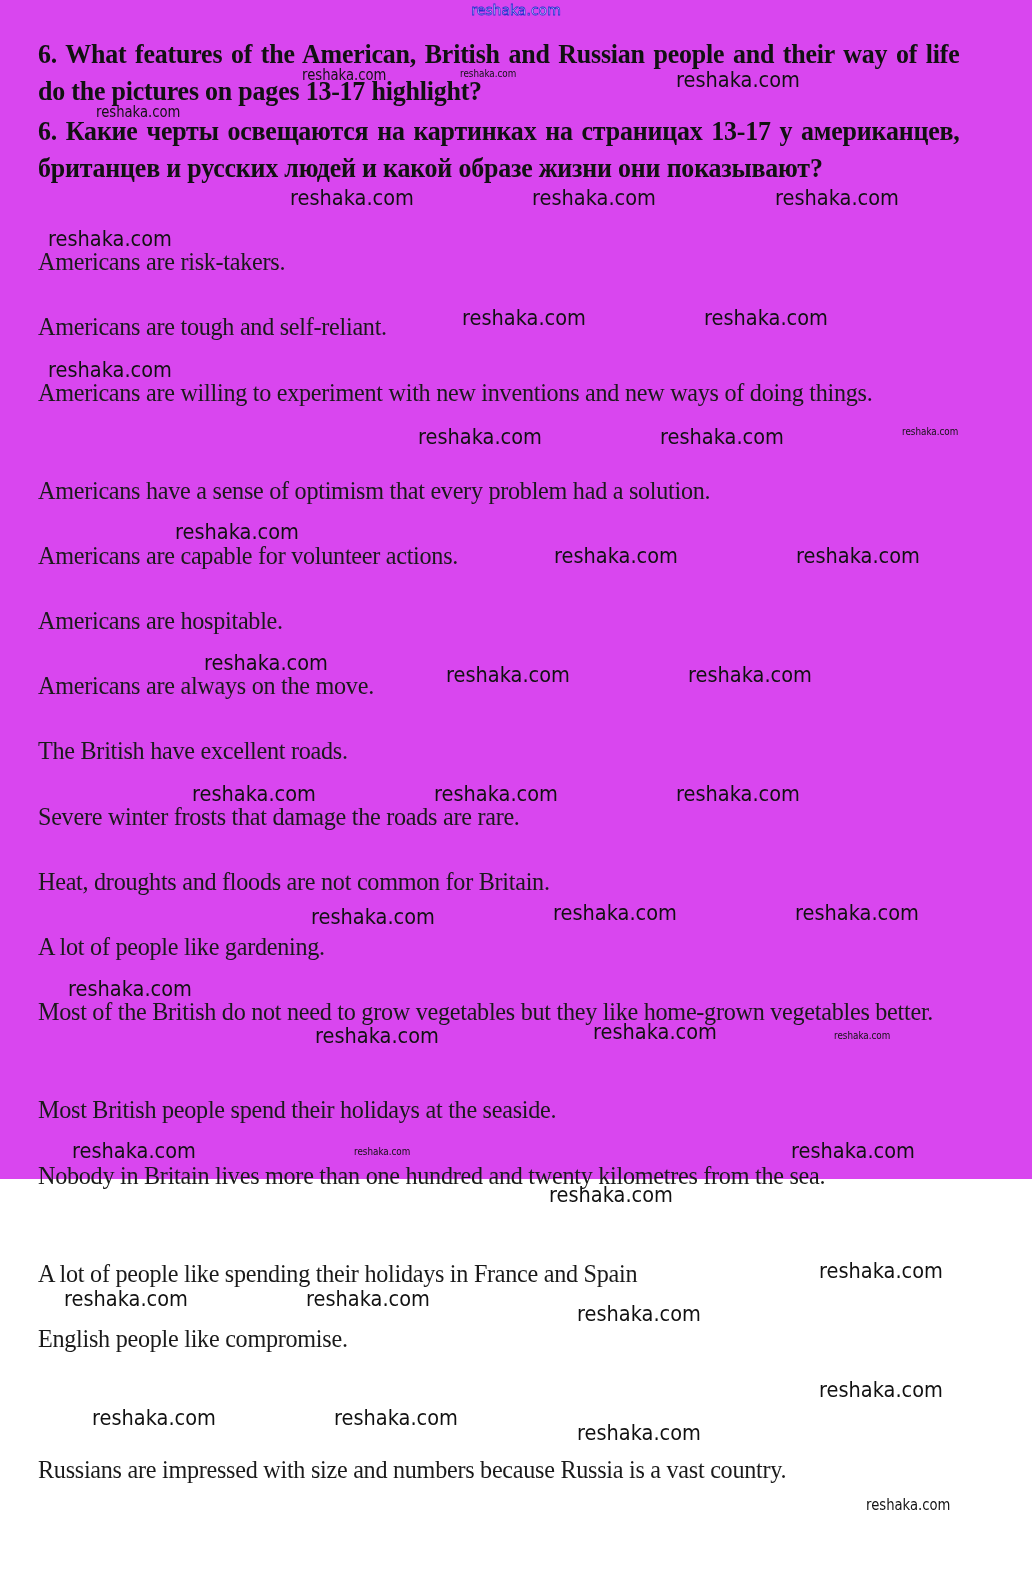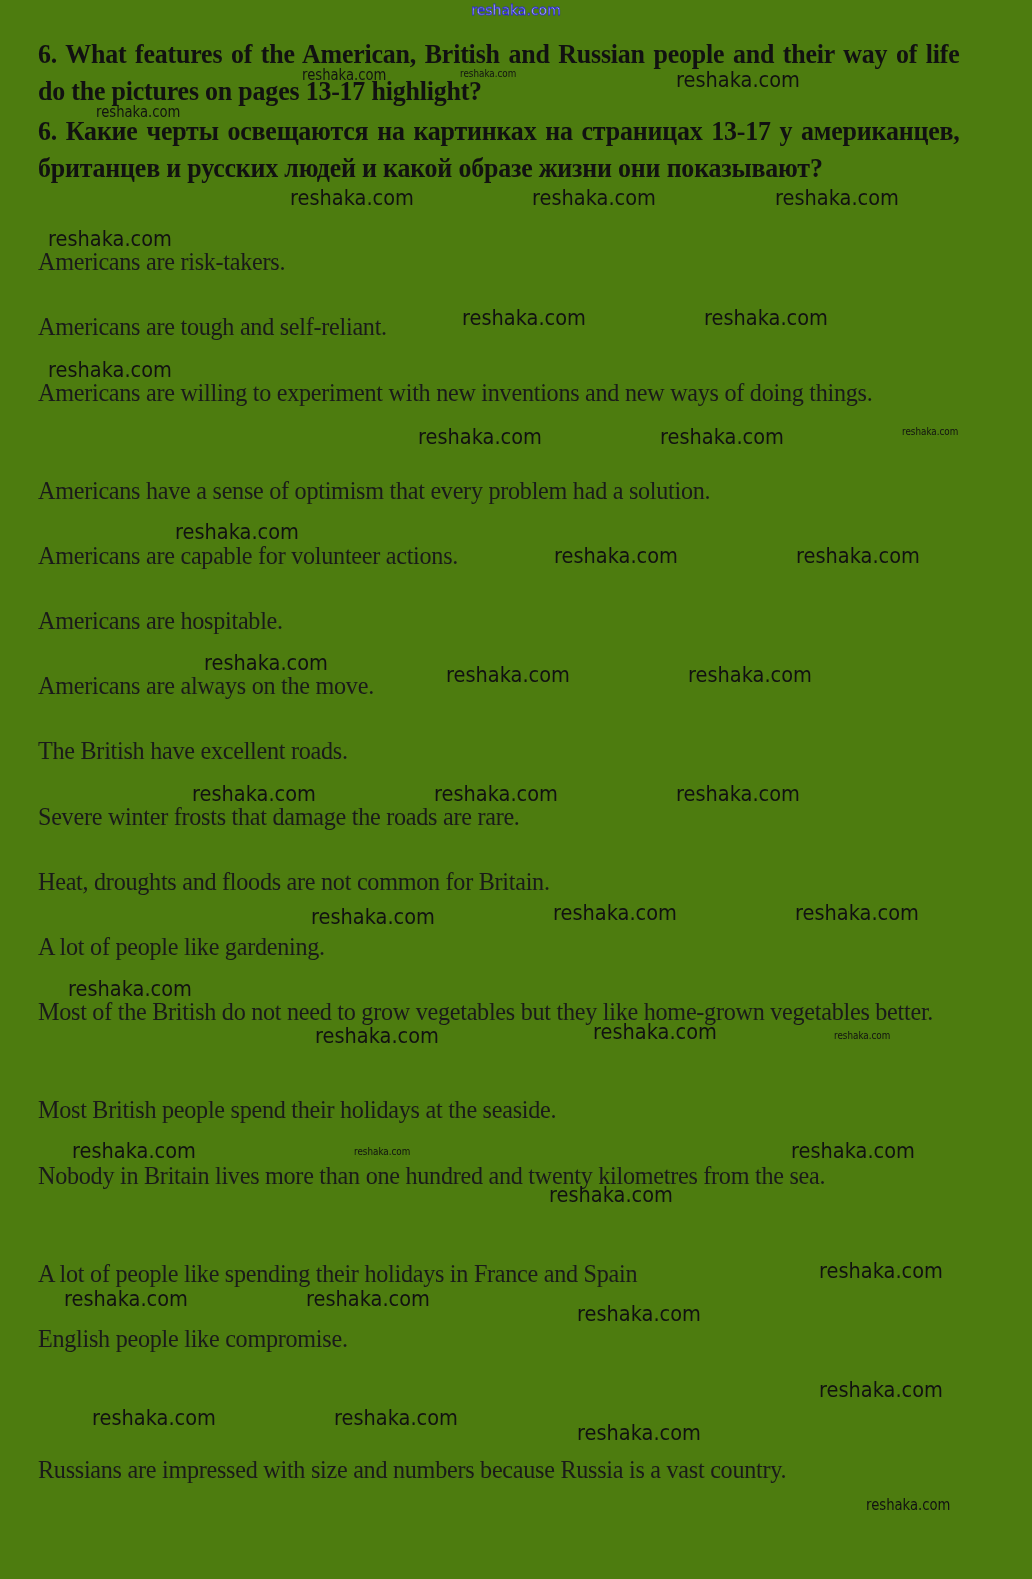--- a/index.html
+++ b/index.html
@@ -1,17 +1,17 @@
 <!DOCTYPE html>
 <html><head>
   <meta charset="utf-8">
   <style>
     html, body { margin: 0; padding: 0; background: #ffffff; }
     body { width: 1032px; height: 1579px; position: relative; overflow: hidden; }
-    .page { position: absolute; left: 0; top: 0; width: 1032px; height: 1579px; background: #4d7c0f; }
+    .page { position: absolute; left: 0; top: 0; width: 1032px; height: 1179px; background: #d946ef; }
     .header-wm {
       position: absolute; left: 466px; top: 2px; width: 100px; text-align: center;
       font-family: "DejaVu Sans", sans-serif; font-size: 14px; color: #ffffff;
       -webkit-text-stroke: 0.8px #2a2ad0; letter-spacing: 0px;
     }
     .q {
       position: absolute; left: 38px; width: 922px;
       font-family: "Liberation Serif", serif; font-weight: bold; font-size: 27px;
       line-height: 37px; color: #111; text-align: justify; text-align-last: left;
       letter-spacing: -0.2px; transform: scaleX(0.96); transform-origin: left top;

